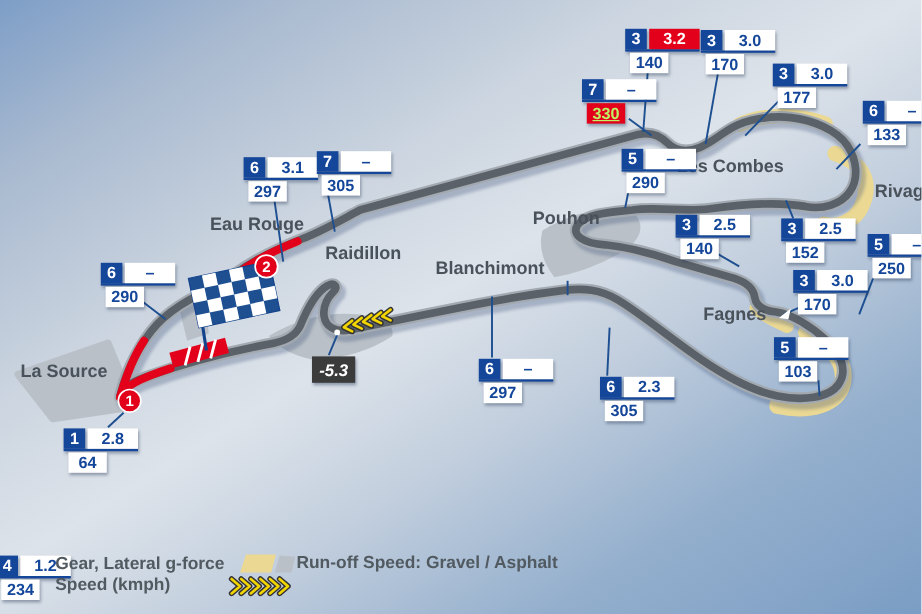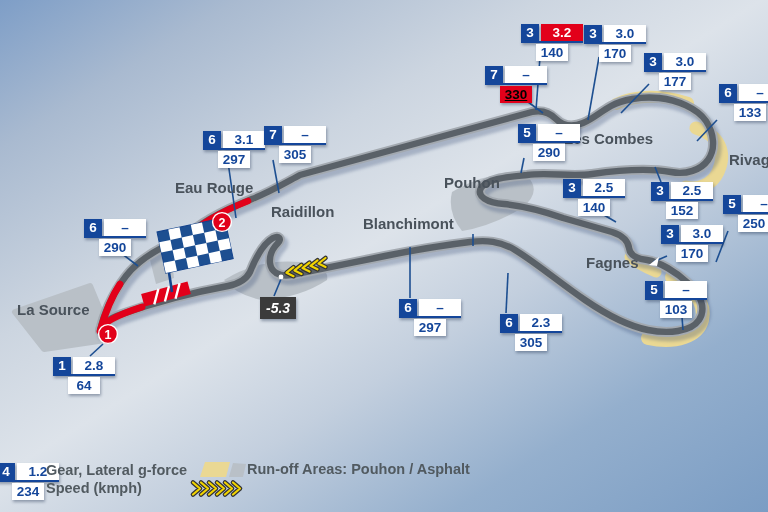--- a/index.html
+++ b/index.html
@@ -10,23 +10,23 @@
   }
   .track-svg{position:absolute;left:0;top:0;}
   
   .glabel{position:absolute;line-height:1;filter:drop-shadow(1px 2px 1.5px rgba(20,40,70,.38));}
   .glabel .row1{display:flex;gap:2px;width:max-content;border-bottom:2px solid #14469a;padding-bottom:0;}
   .glabel .cell{display:flex;align-items:center;justify-content:center;height:17px;
     font-weight:bold;font-size:13.5px;}
   .glabel .gear{width:18px;background:#14469a;color:#fff;}
   .glabel .gforce{min-width:24px;background:#fff;color:#14469a;padding:0 9px;}
   .glabel .gforce.red{background:#e2001a;color:#fff;}
-  .glabel .speed{display:inline-block;margin-left:15px;margin-top:1px;min-width:24px;
+  .glabel .speed{display:inline-block;margin-left:4px;margin-top:1px;min-width:24px;
     background:#fff;color:#14469a;padding:2px 4px 1px 4px;font-weight:bold;font-size:13.5px;text-align:center;}
-  .glabel .speed.red{background:#e2001a;color:#000000;text-decoration:underline;}
+  .glabel .speed.red{background:#e2001a;color:#bef264;text-decoration:underline;}
   
   .corner{position:absolute;font-weight:bold;font-size:15px;color:#49525b;white-space:nowrap;}
   
   .blackbox{position:absolute;background:#3b3b3b;color:#fff;font-weight:bold;font-size:14px;
     padding:3px 6px;filter:drop-shadow(1px 2px 1.5px rgba(20,40,70,.4));font-style:italic;}
   
   .legend-text{position:absolute;font-weight:bold;font-size:14.5px;color:#515a60;white-space:nowrap;text-align:right;}
 </style>
 </head>
 <body>
@@ -265,15 +265,15 @@
 
   <div class="glabel" style="left:-3px;top:463px">
     <div class="row1">
         <span class="cell gear">4</span>
         <span class="cell gforce">1.2</span>
       </div>
     <span class="speed">234</span>
   </div>
   <span class="legend-text" style="left:46px;top:462px">Gear, Lateral g-force</span>
   <span class="legend-text" style="left:46px;top:480px">Speed (kmph)</span>
-  <span class="legend-text" style="left:247px;top:461px">Run-off Areas: Pouhon / Asphalt</span>
+  <span class="legend-text" style="left:247px;top:461px">Run-off Speed: Gravel / Asphalt</span>
 
 </div>
 
 </body></html>

